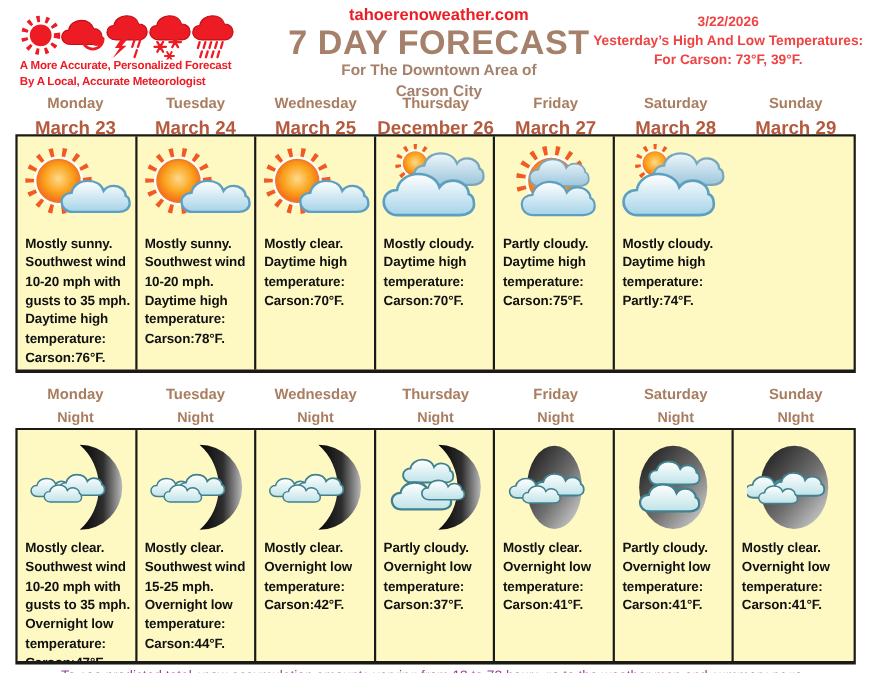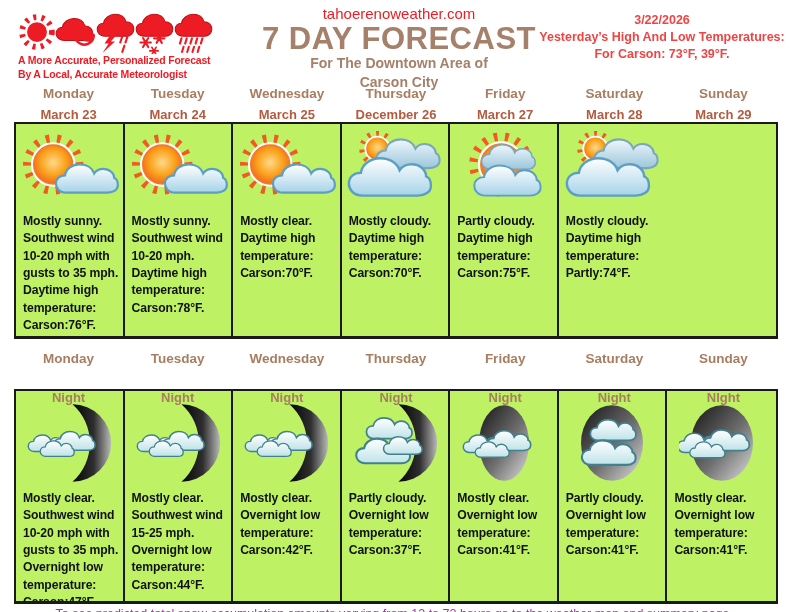--- a/index.html
+++ b/index.html
@@ -6,37 +6,37 @@
   .page{width:792px;height:612px;position:relative;background:#fff;overflow:hidden;
         font-family:"Liberation Sans",sans-serif;}
 
   
   .top{position:relative;height:84px;}
   .logo{position:absolute;left:12px;top:2px;width:238px;}
   .logo-icons{display:flex;align-items:flex-end;height:52px;margin-left:2px;}
   .logo-icons svg{display:block;margin-right:-7px;}
   .tagline{color:#ed1c24;font-weight:700;font-size:10.5px;line-height:1.3;letter-spacing:-0.2px;margin-left:6px;}
   .center{position:absolute;left:248px;top:5px;width:302px;text-align:center;}
-  .site-url{color:#ed1c24;font-weight:400;font-size:15px;cursor:pointer;}
+  .site-url{color:#ed1c24;font-weight:700;font-size:15px;cursor:pointer;}
   .title{margin:1px 0 0 0;color:#a5806a;font-weight:700;font-size:31px;line-height:1.0;letter-spacing:0.5px;}
   .sub{color:#a5806a;font-weight:700;font-size:14px;line-height:1.35;}
   .right{position:absolute;right:4px;top:12px;width:252px;text-align:center;
          font-weight:700;font-size:12.5px;line-height:1.35;color:#ef4444;}
 
   
   .hdr-grid{display:grid;grid-template-columns:repeat(7,1fr);margin:0 14px;height:38px;}
   .hdr-grid.night{margin-top:10px;height:40px;}
   .hdr-cell{text-align:center;padding-top:2px;}
   .dname{color:#a97d60;font-weight:700;font-size:13.5px;}
-  .ddate{color:#b55a3d;font-weight:700;font-size:13px;margin-top:6px;}
-  .dnight{color:#a97d60;font-weight:700;font-size:13px;margin-top:24px;}
+  .ddate{color:#b55a3d;font-weight:700;font-size:17px;margin-top:6px;}
+  .dnight{color:#a97d60;font-weight:700;font-size:13px;margin-top:6px;}
 
   
   .fgrid{display:grid;grid-template-columns:repeat(7,1fr);margin:0 14px;
-         border:2px solid #1a1a1a;border-bottom-width:3px;background:#bef264;}
+         border:2px solid #1a1a1a;border-bottom-width:3px;background:#fef9c3;}
   .fgrid.day{height:212px;}
   .fgrid.night{height:210px;}
   .fcell{border-right:2px solid #1a1a1a;overflow:hidden;}
   .fcell:last-child{border-right:none;}
   .wicon{display:block;margin:7px auto 2px auto;}
   .wicon.moon{margin-top:9px;}
   .ftext{font-weight:700;font-size:12.2px;line-height:1.42;color:#111;
          padding:2px 4px 0 7px;letter-spacing:-0.1px;}
 
   

